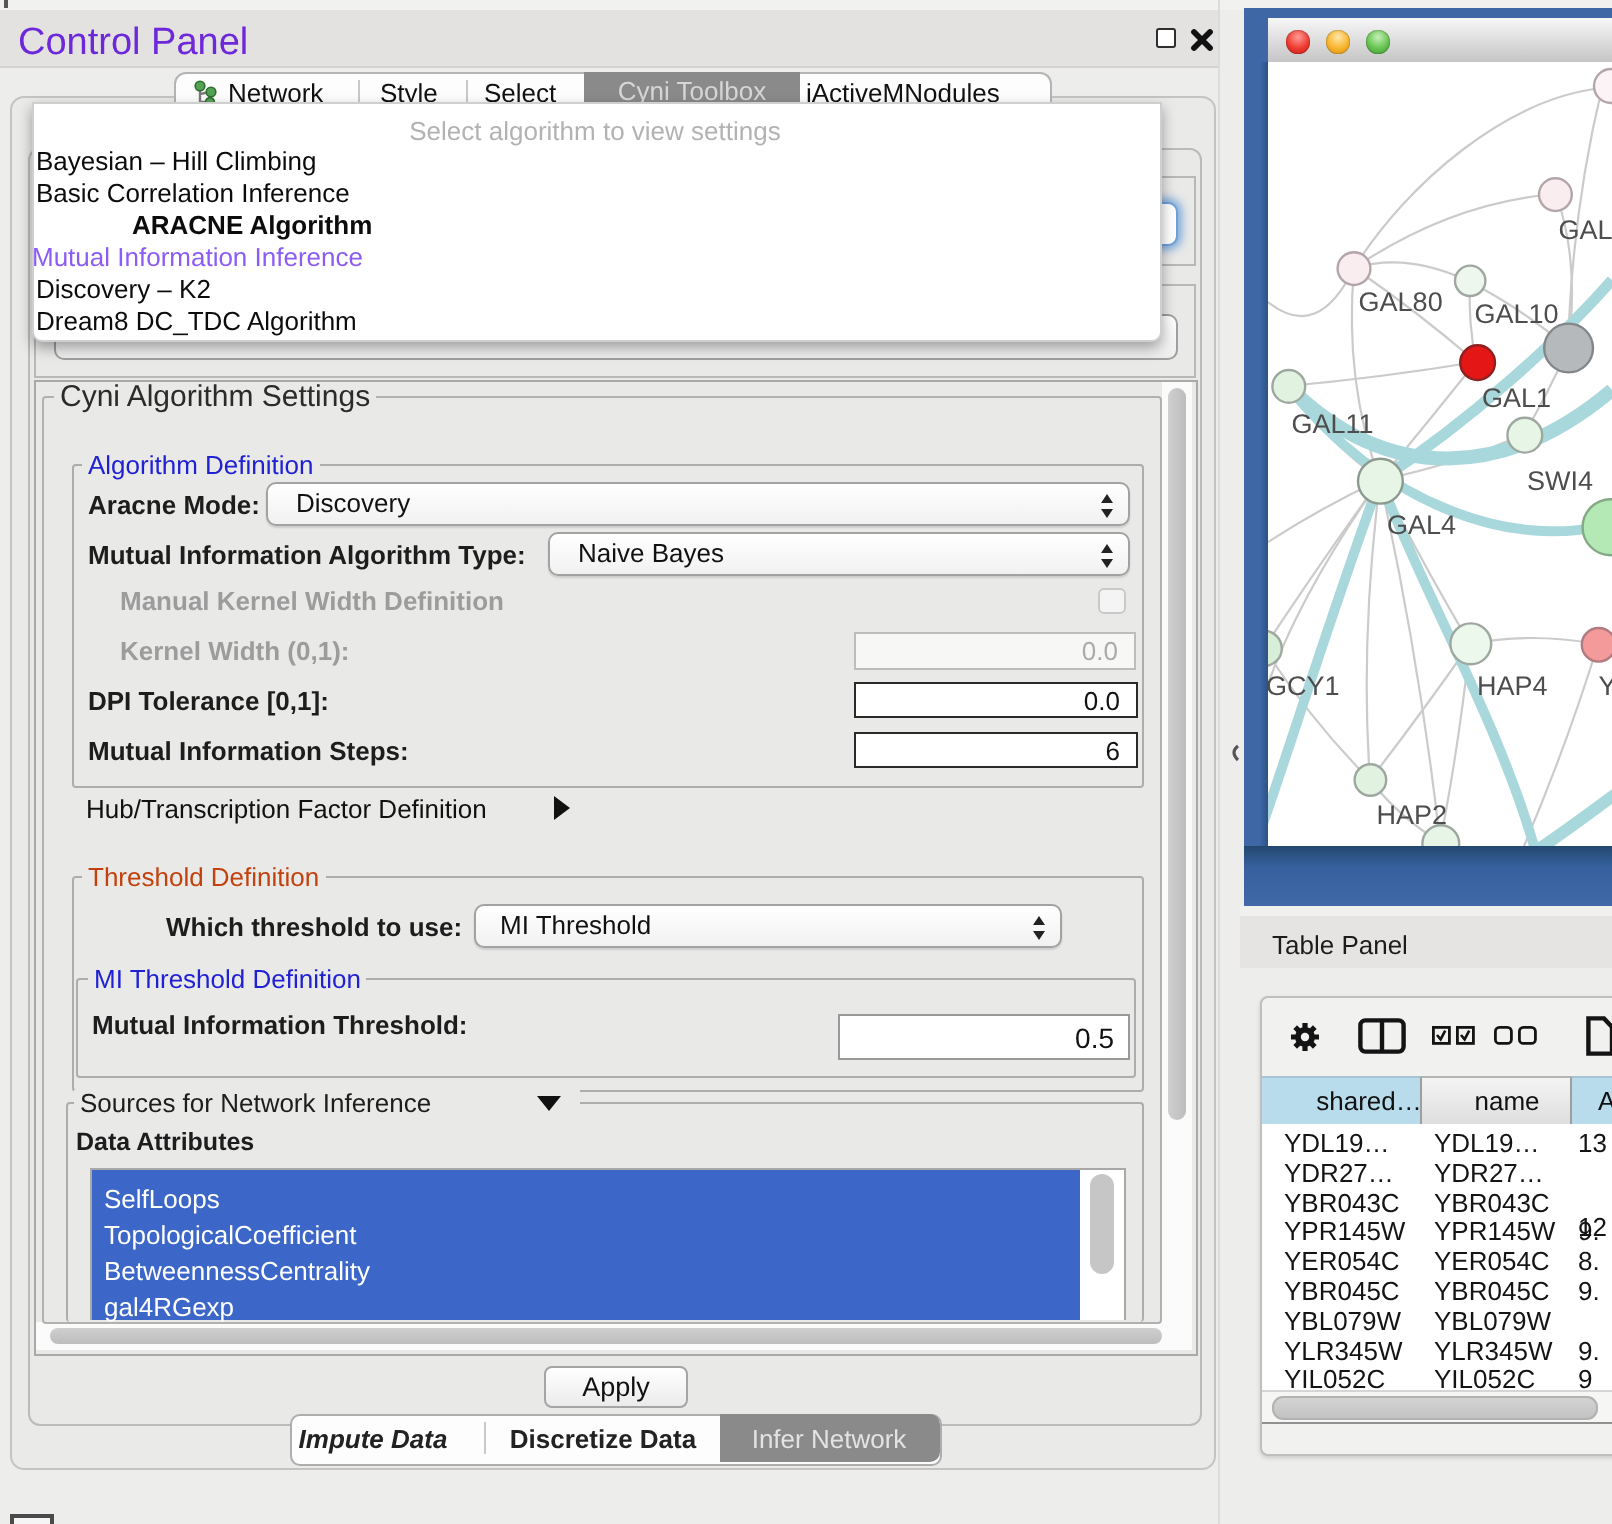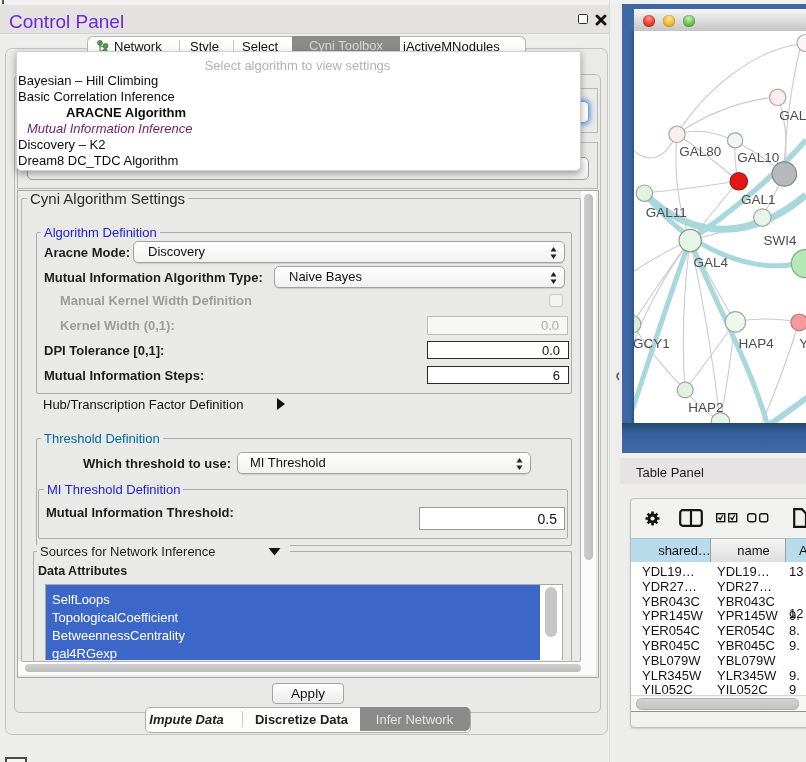--- a/index.html
+++ b/index.html
@@ -95,21 +95,21 @@
 
 <div class="lbl abs" style="left:44px;top:368px;">Mutual Information Steps:</div>
 <div class="fld" style="left:427px;top:366px;width:132px;height:15px;border:1.5px solid #2a2a2a;padding:1px 8px 0 0;">6</div>
 
 <div class="abs" style="left:43px;top:397px;font-size:13px;color:#111;">Hub/Transcription Factor Definition</div>
 <svg class="abs" style="left:276px;top:398px;" width="10" height="12" viewBox="0 0 10 12">
     <path d="M1 0 L9 6 L1 12 Z" fill="#111"></path>
   </svg>
 
 <div class="grp" style="left:36px;top:438px;width:534px;height:106px;"></div>
-<div class="grplab" style="left:41px;top:432px;color:#0369a1;font-size:13px;line-height:13px;">Threshold Definition</div>
+<div class="grplab" style="left:41px;top:432px;color:#c2410c;font-size:13px;line-height:13px;">Threshold Definition</div>
 
 <div class="lbl abs" style="left:83px;top:456px;">Which threshold to use:</div>
 <div class="combo" style="left:237px;top:452px;width:292px;height:20px;line-height:20px;"><span style="padding-left:12px;">MI Threshold</span>
  <svg class="ar" viewBox="0 0 7 12">
       <path d="M3.5 0 L6.5 4.5 L0.5 4.5 Z" fill="#222"></path>
       <path d="M3.5 12 L6.5 7.5 L0.5 7.5 Z" fill="#222"></path>
     </svg></div>
 
 <div class="grp" style="left:38px;top:489px;width:528px;height:48px;"></div>
 <div class="grplab" style="left:44px;top:483px;color:#2121d4;font-size:13px;line-height:13px;">MI Threshold Definition</div>
@@ -141,21 +141,21 @@
 <div class="abs" style="left:243px;top:712px;width:117px;text-align:center;font-size:13px;font-weight:bold;color:#222;">Discretize Data</div>
 <div class="abs" style="left:359.5px;top:712px;width:110px;text-align:center;font-size:13px;color:#e3e3e3;">Infer Network</div>
 
 <div class="abs" style="left:5px;top:757px;width:18px;height:10px;border:2px solid #4a4a4a;background:#f5f5f5;"></div>
 
 <div class="abs" style="left:16px;top:51px;width:563px;height:118px;background:#fff;border:1px solid #cfcfcf;border-radius:0 0 5px 5px;box-shadow:0 3px 7px rgba(0,0,0,0.35);"></div>
 <div class="abs" style="left:16px;top:58px;width:563px;text-align:center;font-size:13px;color:#b2b2b2;">Select algorithm to view settings</div>
 <div class="abs" style="left:18px;top:73px;font-size:13px;color:#0c0c0c;">Bayesian – Hill Climbing</div>
 <div class="abs" style="left:18px;top:89px;font-size:13px;color:#0c0c0c;">Basic Correlation Inference</div>
 <div class="abs" style="left:18px;top:105px;font-size:13px;font-weight:bold;color:#0c0c0c;padding-left:48px;">ARACNE Algorithm</div>
-<div class="abs" style="left:27px;top:121px;font-size:13px;color:#701a75;font-style:italic;">Mutual Information Inference</div>
+<div class="abs" style="left:16px;top:121px;font-size:13px;color:#8b5cf6;">Mutual Information Inference</div>
 <div class="abs" style="left:18px;top:137px;font-size:13px;color:#0c0c0c;">Discovery – K2</div>
 <div class="abs" style="left:18px;top:153px;font-size:13px;color:#0c0c0c;">Dream8 DC_TDC Algorithm</div>
 
 <div class="abs" style="left:609px;top:0;width:1px;height:762px;background:#dcdcdb;"></div>
 <svg class="abs" style="left:613px;top:372px;" width="8" height="9" viewBox="0 0 8 9">
     <path d="M6 1 Q2 4 6 8" stroke="#555" stroke-width="1.6" fill="none"></path>
   </svg>
 
 <div class="abs" style="left:622px;top:4px;width:184px;height:449px;background:#3d67a5;"></div>
 <div class="abs" style="left:622px;top:423px;width:184px;height:30px;background:linear-gradient(#23486f 0%,#36619e 35%,#4069a7 100%);"></div>

